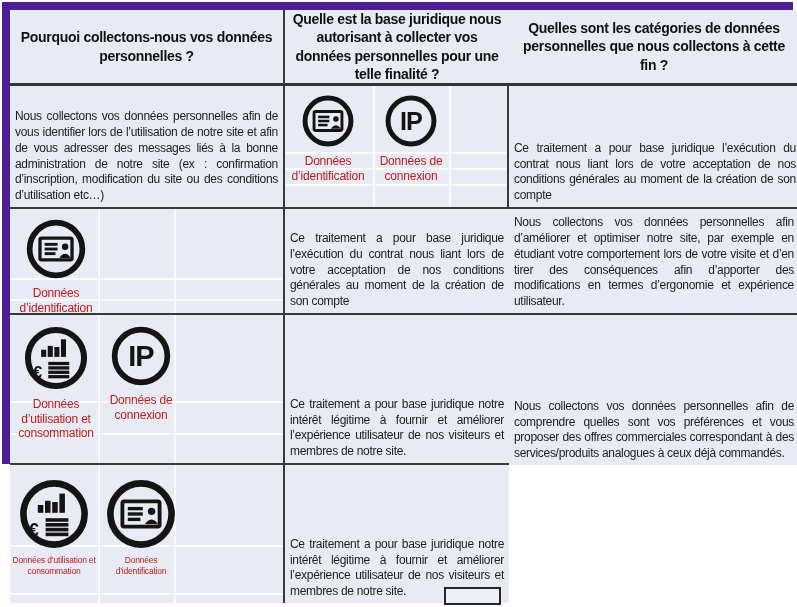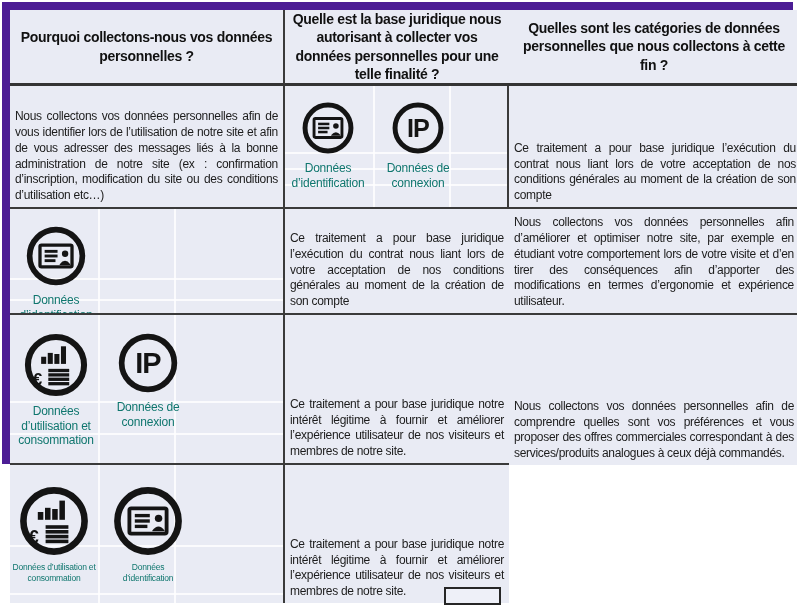--- a/index.html
+++ b/index.html
@@ -23,27 +23,27 @@
   .txtcell{display:flex;flex-direction:column;justify-content:flex-end;padding:3px 5px;}
   .txt{font-size:12px;line-height:1.32;letter-spacing:-0.3px;text-align:justify;color:#1c1c1c;}
 
   
   .vl,.hl{position:absolute;background:rgba(255,255,255,0.8);z-index:0;}
   .vl{top:0;bottom:0;width:1.5px;}
   .vl1{left:88px;} .vl2{left:164px;}
   .hl{left:0;right:0;height:1.5px;}
 
   .icons{position:relative;display:flex;align-items:flex-start;z-index:1;}
-  figure.cat{margin:8px;display:flex;flex-direction:column;align-items:center;}
+  figure.cat{margin:1px;display:flex;flex-direction:column;align-items:center;}
   .icon{display:block;}
   .icon svg{display:block;width:100%;height:100%;}
   .i54{width:54px;height:54px;} .i62{width:62px;height:62px;}
   .i66{width:66px;height:66px;} .i72{width:72px;height:72px;}
   .cap{margin-top:6px;text-align:center;font-size:12px;line-height:1.22;
-       letter-spacing:-0.2px;color:#0f766e;}
+       letter-spacing:-0.2px;color:#b91c1c;}
   .cap.small{font-size:8.5px;margin-top:5px;line-height:1.3;}
 
   
   .icons.r1{padding-top:7px;} .icons.r1 .f1{margin-left:4px;width:78px;} .icons.r1 .f2{margin-left:6px;width:74px;}
   .icons.r2{padding-top:8px;} .icons.r2 .f1{margin-left:6px;width:80px;}
   .icons.r3{padding-top:9px;} .icons.r3 .f1{margin-left:2px;width:88px;} .icons.r3 .f2{margin-left:4px;width:72px;}
   .icons.r3 .f1 .cap{width:78px;}
   .icons.r4{padding-top:12px;} .icons.r4 .f1{margin-left:0;width:88px;} .icons.r4 .f2{margin-left:2px;width:80px;}
 
   .overflow-cell{position:absolute;left:444px;top:587px;width:57px;height:18px;

